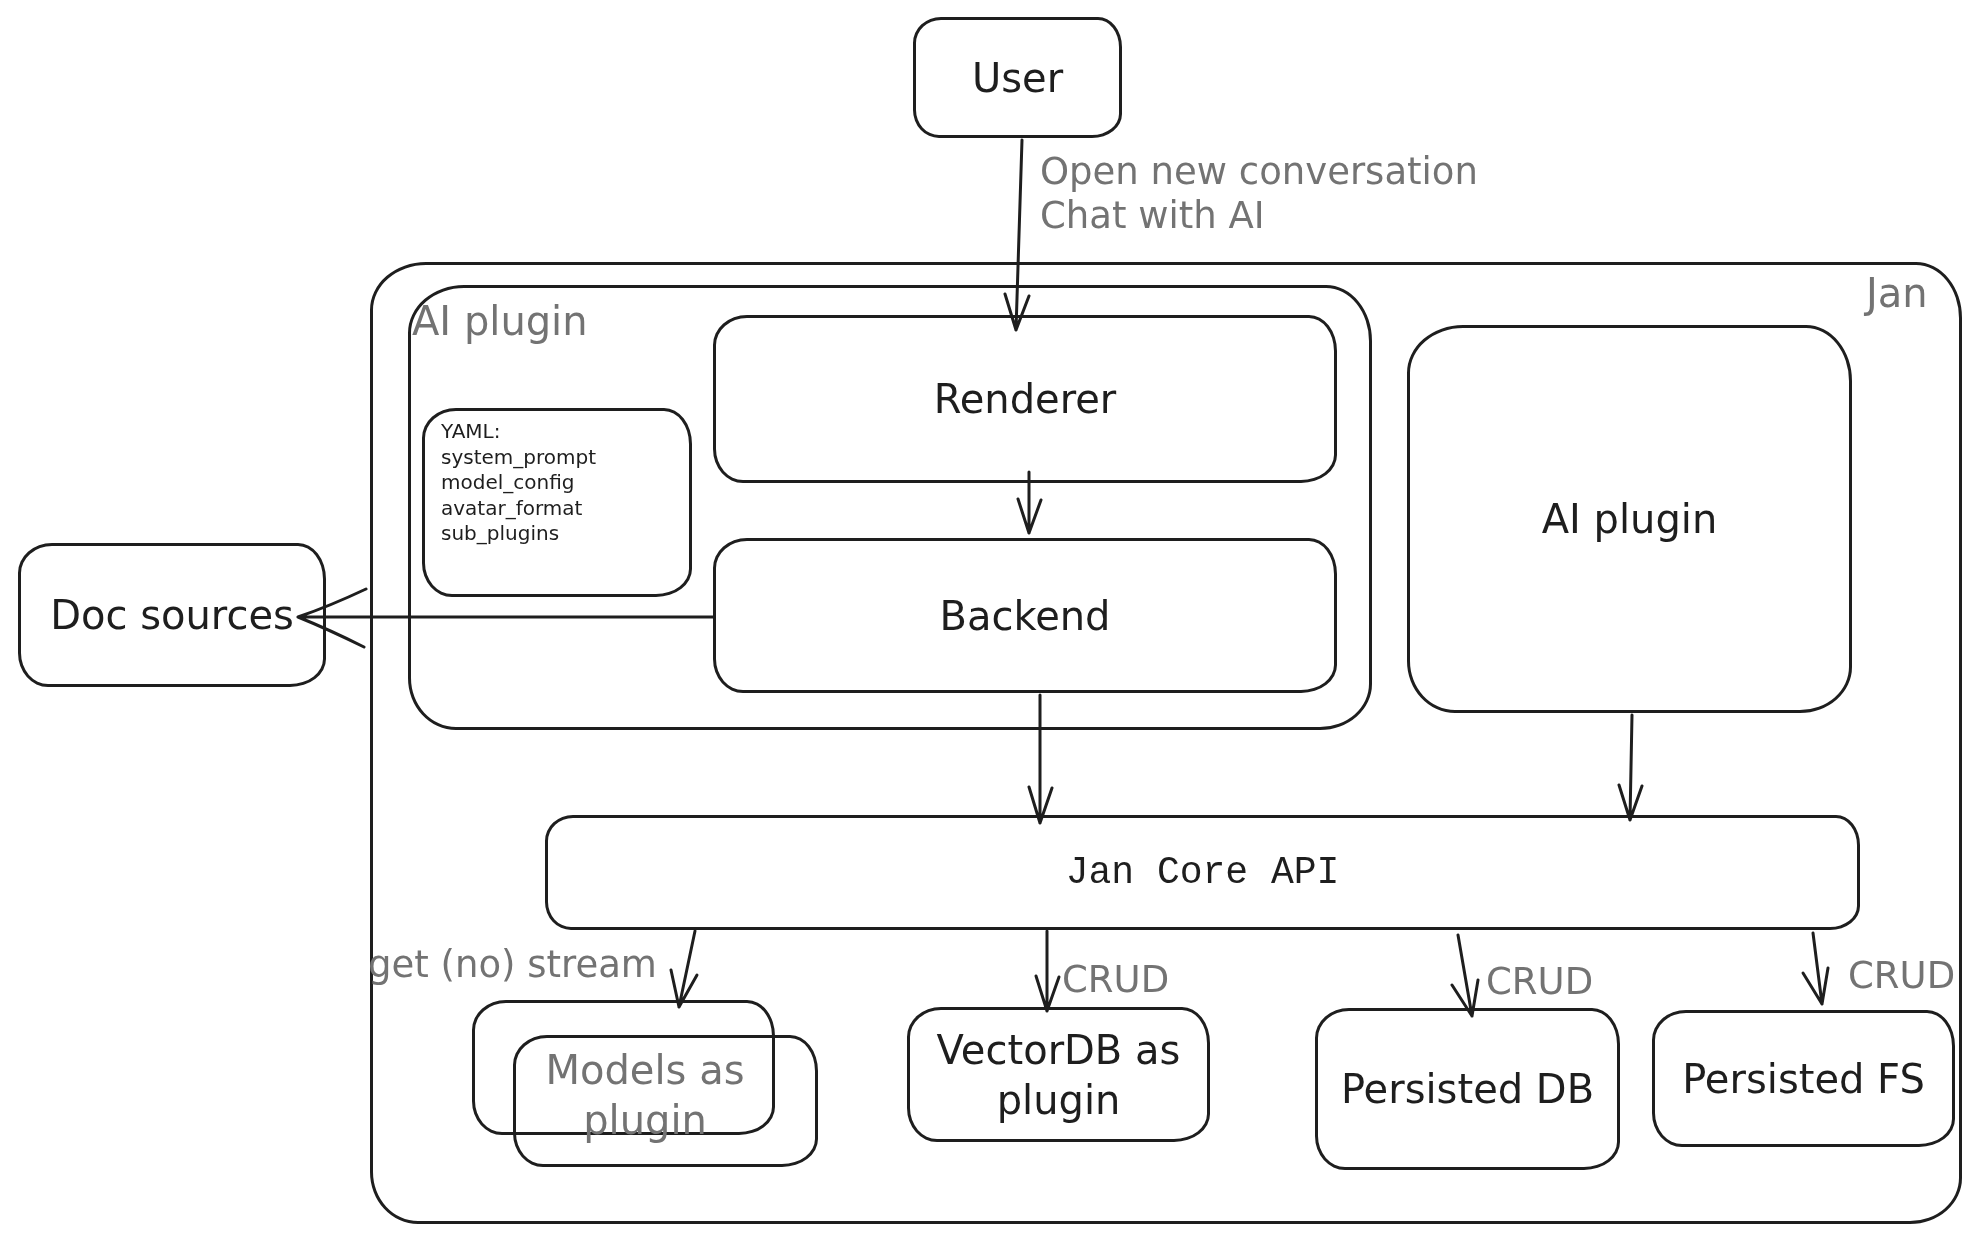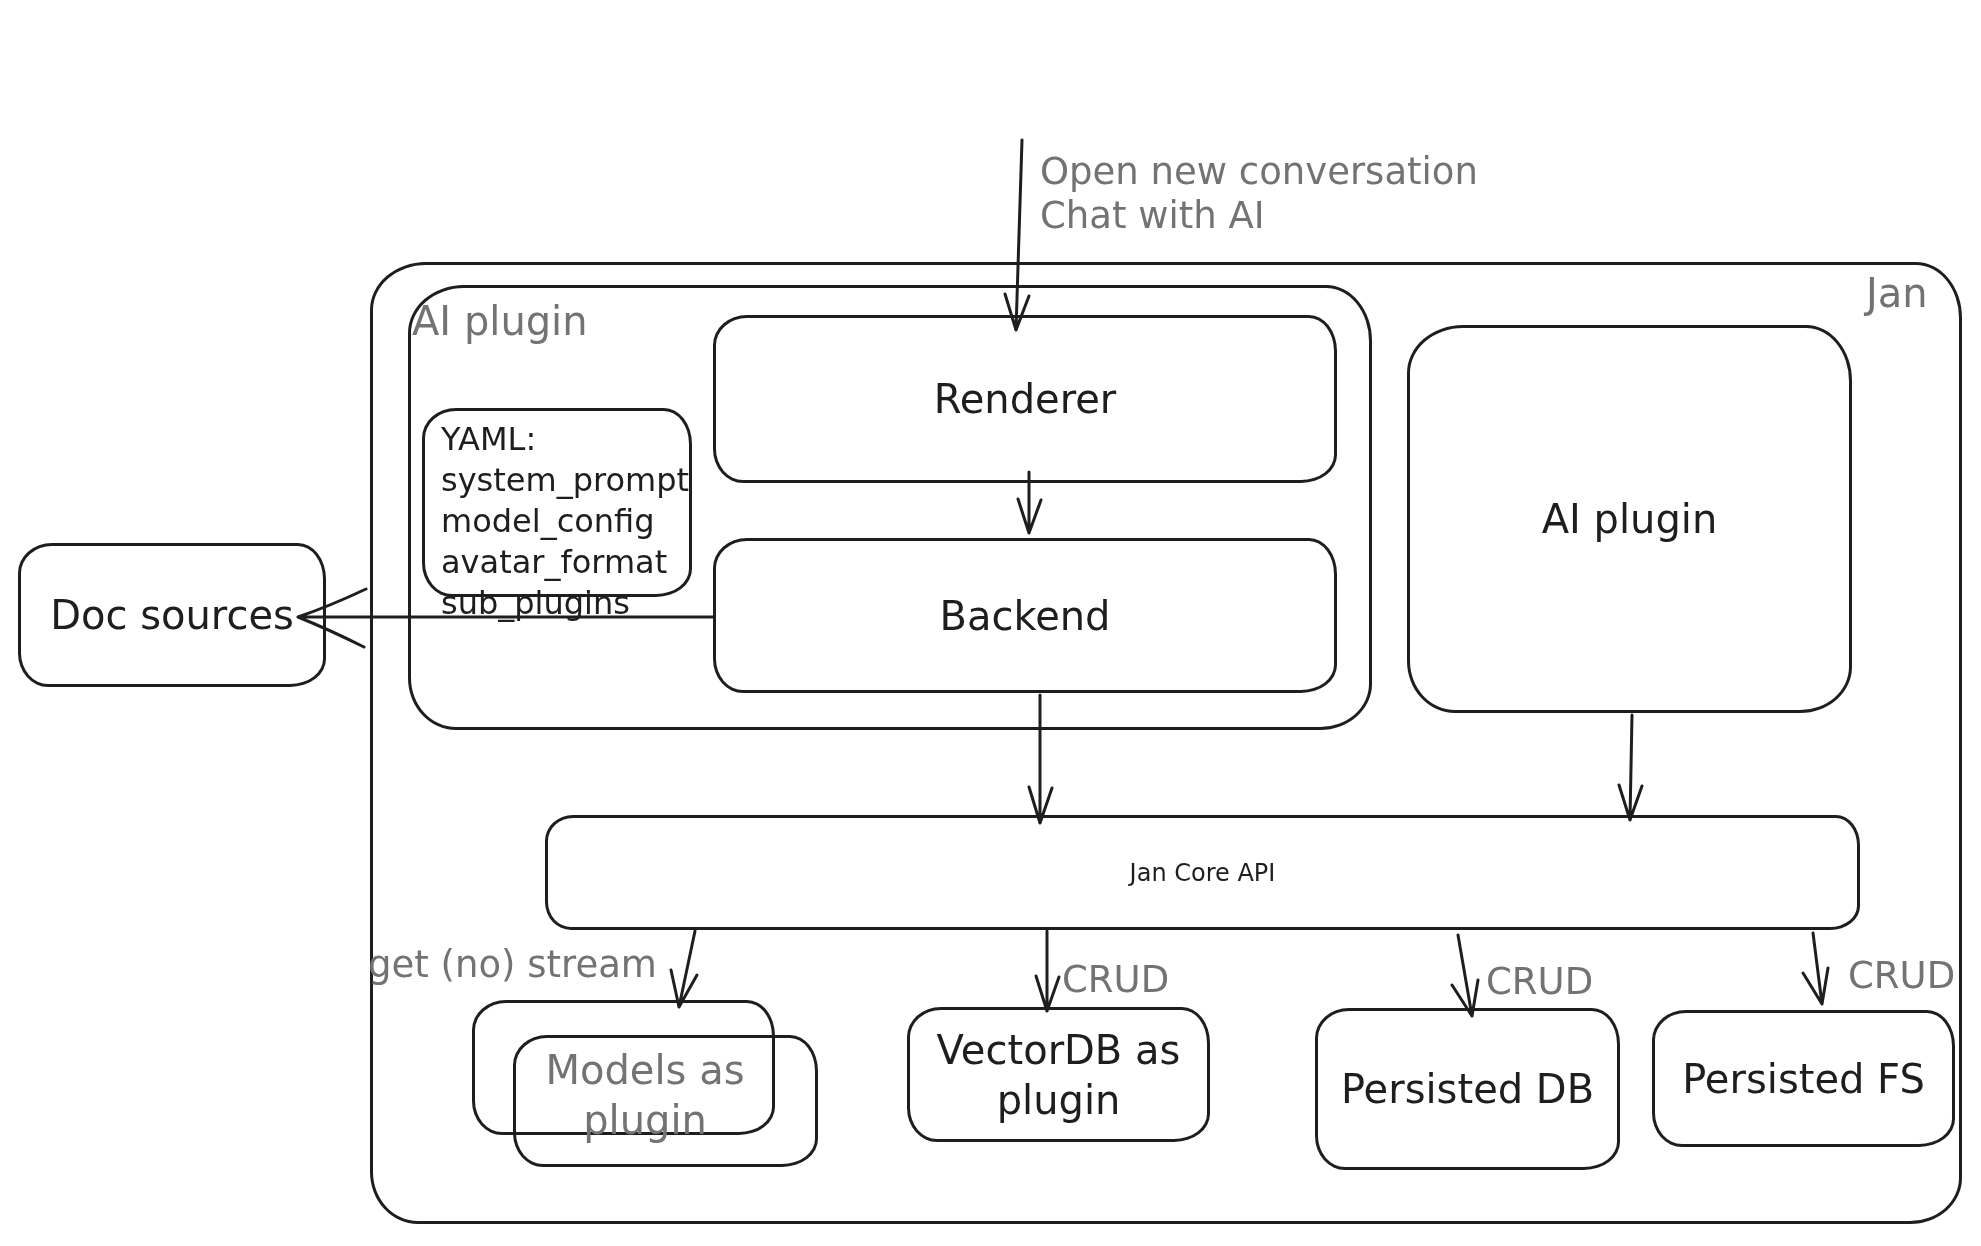--- a/index.html
+++ b/index.html
@@ -12,23 +12,23 @@
     box-sizing:border-box;display:flex;align-items:center;justify-content:center;
     text-align:center;color:#1e1e1e;
   }
   .group{background:transparent;}
   .r-xl{border-radius:56px 46px 52px 48px / 48px 56px 46px 52px;}
   .r-md{border-radius:34px 28px 36px 30px / 30px 36px 28px 34px;}
   .r-sm{border-radius:28px 24px 30px 26px / 26px 30px 24px 28px;}
   .lbl{position:absolute;color:#737373;white-space:nowrap;}
   .preline{white-space:pre-line;}
   .f40{font-size:40px;line-height:1.25;}
-  .f38{font-size:24px;line-height:1.25;}
+  .f38{font-size:38px;line-height:1.25;font-family:Liberation Mono, monospace;}
   .f37{font-size:37px;line-height:1.2;}
-  .f28{font-size:32px;line-height:1.28;}
+  .f28{font-size:20px;line-height:1.28;}
   svg.arrows{position:absolute;left:0;top:0;pointer-events:none;}
   svg.arrows path{stroke:#1e1e1e;stroke-width:3;fill:none;stroke-linecap:round;stroke-linejoin:round;}
 </style>
 </head>
 <body>
 
 <div id="canvas">
 
   <div class="group r-xl" style="left:370px;top:262px;width:1592px;height:962px;"></div>
   <div class="lbl f40" style="left:1866px;top:268px;">Jan</div>
@@ -44,20 +44,21 @@
 sub_plugins</div>
   </div>
 
   <div class="node r-md f40" style="left:713px;top:315px;width:624px;height:168px;">Renderer</div>
   <div class="node r-md f40" style="left:713px;top:538px;width:624px;height:155px;">Backend</div>
 
   <div class="node r-xl f40" style="left:1407px;top:325px;width:445px;height:388px;">AI plugin</div>
 
   <div class="node r-md f40" style="left:18px;top:543px;width:308px;height:144px;">Doc sources</div>
 
+  <div class="node r-sm f40" style="left:913px;top:17px;width:209px;height:121px;">User</div>
 
   <div class="node r-sm f38" style="left:545px;top:815px;width:1315px;height:115px;">Jan Core API</div>
 
   <div class="group r-md" style="left:472px;top:1000px;width:303px;height:135px;"></div>
   <div class="group r-md" style="left:513px;top:1035px;width:305px;height:132px;"></div>
   <div class="lbl f40" style="left:480px;top:1045px;width:330px;white-space:normal;text-align:center;">Models as plugin</div>
 
   <div class="node r-md f40" style="left:907px;top:1007px;width:303px;height:135px;padding:0 24px;">VectorDB as plugin</div>
 
   <div class="node r-md f40" style="left:1315px;top:1008px;width:305px;height:162px;">Persisted DB</div>

